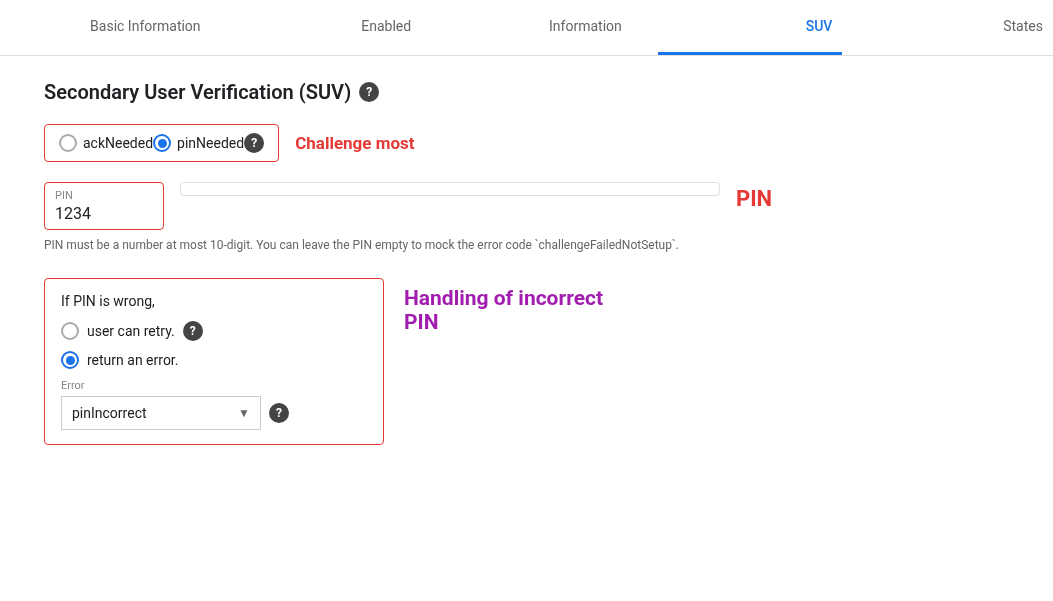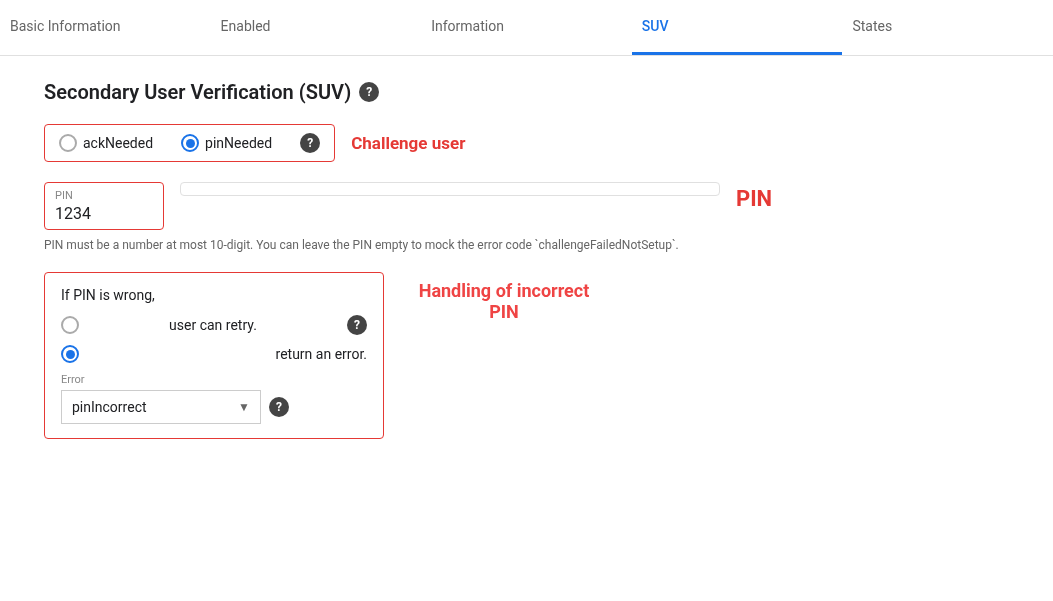--- a/index.html
+++ b/index.html
@@ -15,27 +15,28 @@
       min-height: 601px;
     }
     
     .tabs {
       display: flex;
       border-bottom: 1px solid #e0e0e0;
       background: #fff;
     }
     .tab {
       flex: 1;
-      text-align: left;
+      text-align: right;
       padding: 18px 10px;
       font-size: 14px;
       color: #666;
       cursor: pointer;
       border-bottom: 3px solid transparent;
       user-select: none;
+      margin-left: 26px;
     }
     .tab.active {
       color: #1a73e8;
       border-bottom: 3px solid #1a73e8;
       font-weight: 500;
     }
     
     .content {
       padding: 24px 44px;
     }
@@ -98,21 +99,21 @@
     
     .challenge-type-section {
       display: flex;
       align-items: center;
       gap: 16px;
       margin-bottom: 20px;
     }
     .radio-group-box {
       display: flex;
       align-items: center;
-      gap: 28px;
+      gap: 0;
       border: 1.5px solid #e53935;
       border-radius: 4px;
       padding: 8px 14px;
     }
     .radio-option {
       display: flex;
       align-items: center;
       gap: 6px;
       cursor: pointer;
     }
@@ -179,21 +180,21 @@
     }
     .pin-annotation {
       font-size: 22px;
       font-weight: 700;
       color: #e53935;
       padding-top: 4px;
     }
     .pin-hint {
       font-size: 12px;
       color: #666;
-      margin-bottom: 20px;
+      margin-bottom: 26px;
       max-width: 700px;
     }
     
     .handling-section {
       display: flex;
       align-items: flex-start;
       gap: 20px;
     }
     .handling-box {
       border: 1.5px solid #e53935;
@@ -205,21 +206,20 @@
     .handling-title {
       font-size: 14px;
       color: #202124;
       margin-bottom: 12px;
     }
     .radio-row {
       display: flex;
       align-items: center;
       gap: 8px;
       margin-bottom: 10px;
-      justify-content: space-between;
     }
     .error-dropdown-section {
       margin-top: 8px;
     }
     .dropdown-label {
       font-size: 11px;
       color: #888;
       margin-bottom: 4px;
     }
     .dropdown-row {
@@ -238,26 +238,25 @@
       display: flex;
       align-items: center;
       justify-content: space-between;
       cursor: pointer;
     }
     .dropdown-arrow {
       color: #666;
       font-size: 12px;
     }
     .handling-annotation {
-      font-size: 18px;
+      font-size: 21px;
       font-weight: 700;
-      color: #ef4444;
+      color: #a21caf;
       max-width: 200px;
       padding-top: 8px;
-      text-align: center;
     }
   </style>
 </head>
 <body>
 
 <div class="container">
 
   <div class="tabs">
     <div class="tab">Basic Information</div>
     <div class="tab">Enabled</div>
@@ -282,21 +281,21 @@
           <span class="radio-label">ackNeeded</span>
         </div>
 
         <div class="radio-option">
           <div class="radio-circle checked">
           </div>
           <span class="radio-label">pinNeeded</span>
         </div>
         <span class="help-icon">?</span>
       </div>
-      <span class="challenge-type-annotation">Challenge user</span>
+      <span class="challenge-type-annotation">Challenge most</span>
     </div>
 
     <div class="pin-section">
       <div class="pin-field-box">
         <div class="pin-field-label">PIN</div>
         <div class="pin-field-value">1234</div>
       </div>
       <div class="pin-full-field"></div>
       <span class="pin-annotation">PIN</span>
     </div>

